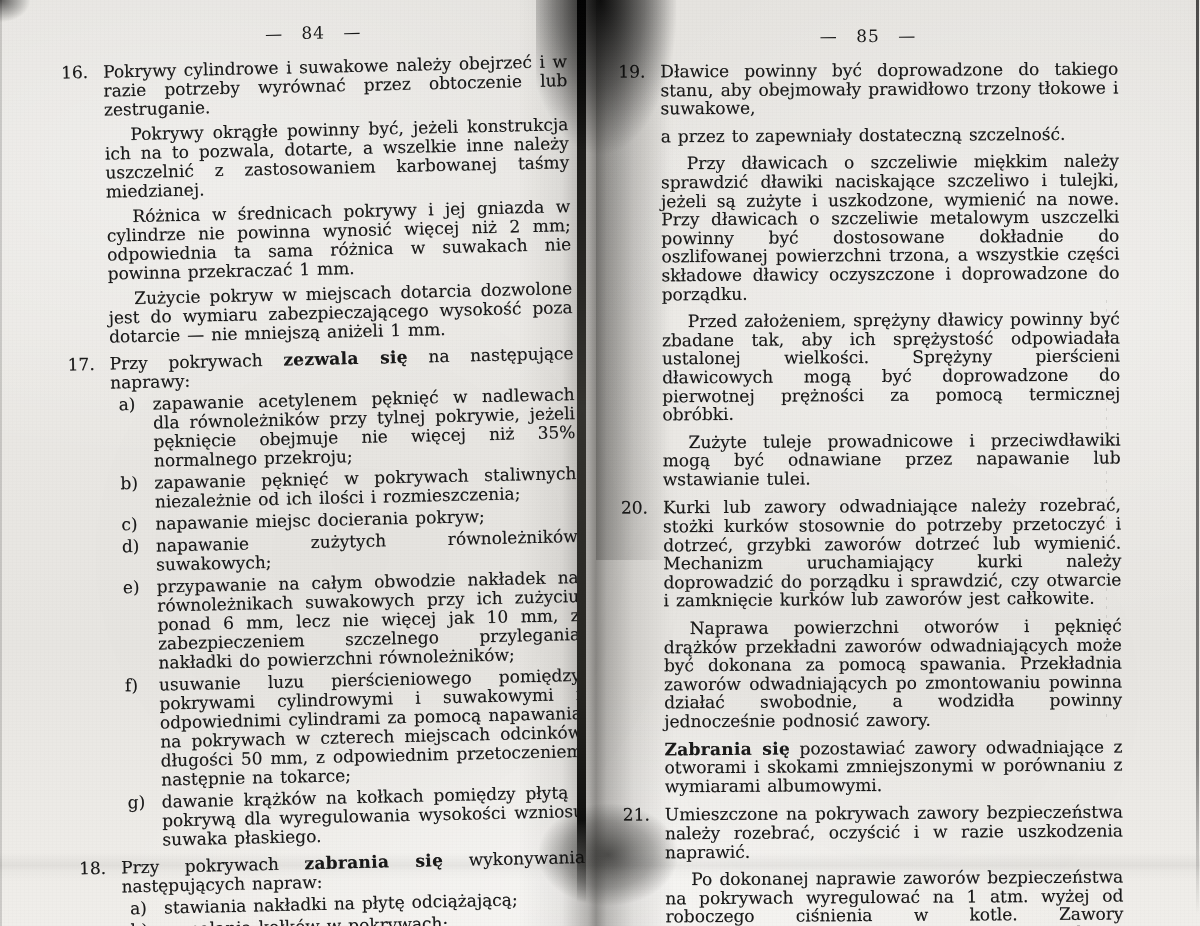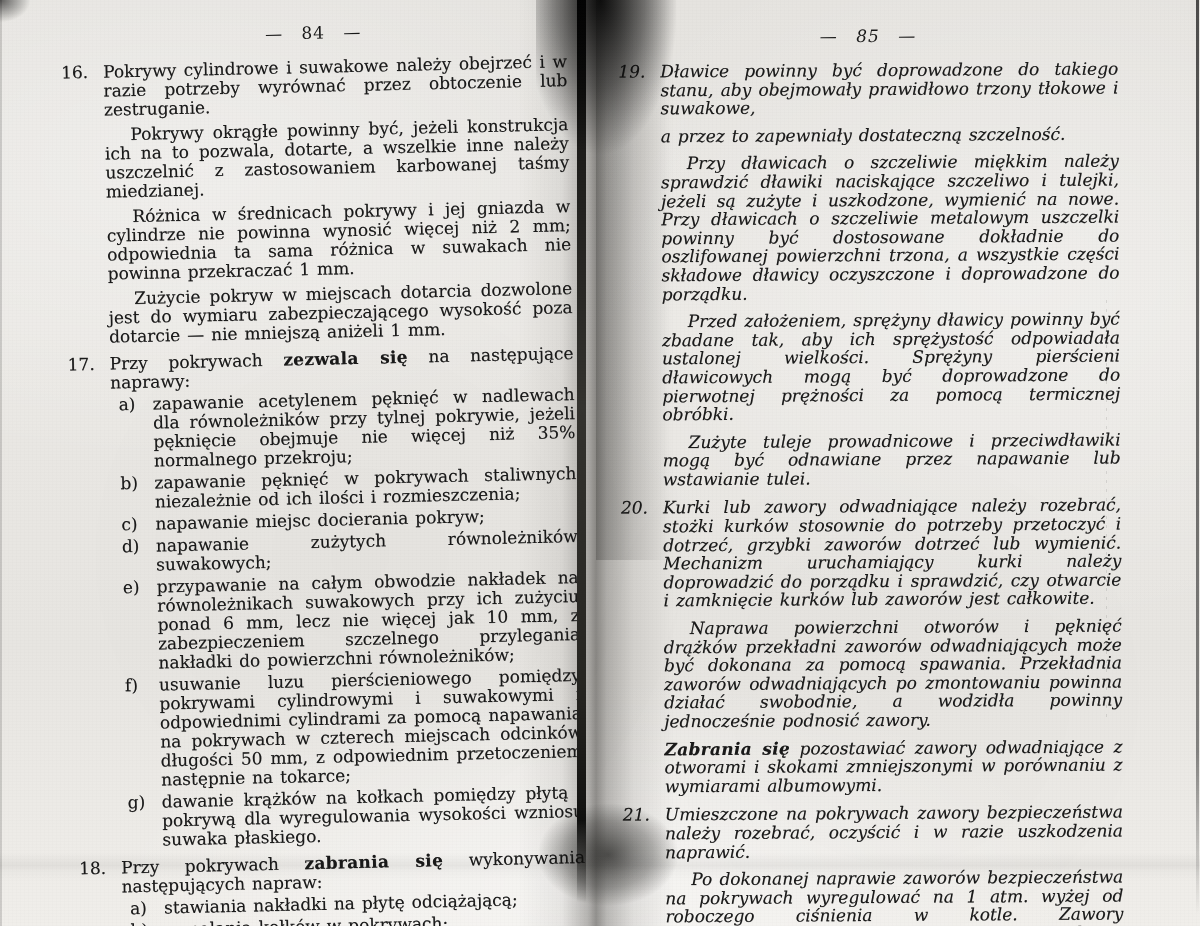--- a/index.html
+++ b/index.html
@@ -61,21 +61,21 @@
     position:absolute; left:0; top:0; width:2px; height:100%; pointer-events:none;
     background:rgba(0,0,0,0.14);
   }
   .corner-tl {
     position:absolute; left:0; top:0; width:30px; height:22px; pointer-events:none;
     background:radial-gradient(ellipse at 0% 0%, rgba(0,0,0,0.6), transparent 72%);
   }
   
   .page { position:absolute; top:0; bottom:0; }
   .page-left  { left:0; width:585px; }
-  .page-right { left:585px; right:0;font-style:italic; }
+  .page-right { left:585px; right:0; }
   .page-inner { position:relative; }
   .page-left  .page-inner { margin:24px 10px 0 60px; width:506px; transform:rotate(-1.3deg); transform-origin:40% 0; }
   .page-right .page-inner { margin:26px 0 0 33px;  width:500px; transform:rotate(-0.35deg); transform-origin:50% 0; }
 
   .page-header {
     text-align:center; font-size:17px; letter-spacing:1px; word-spacing:12px;
     margin-bottom:15px; color:#181818;
   }
   .page-body { font-size:17px; line-height:19px; word-spacing:1.5px; }
   .page-right .page-body { line-height:18.6px; }

